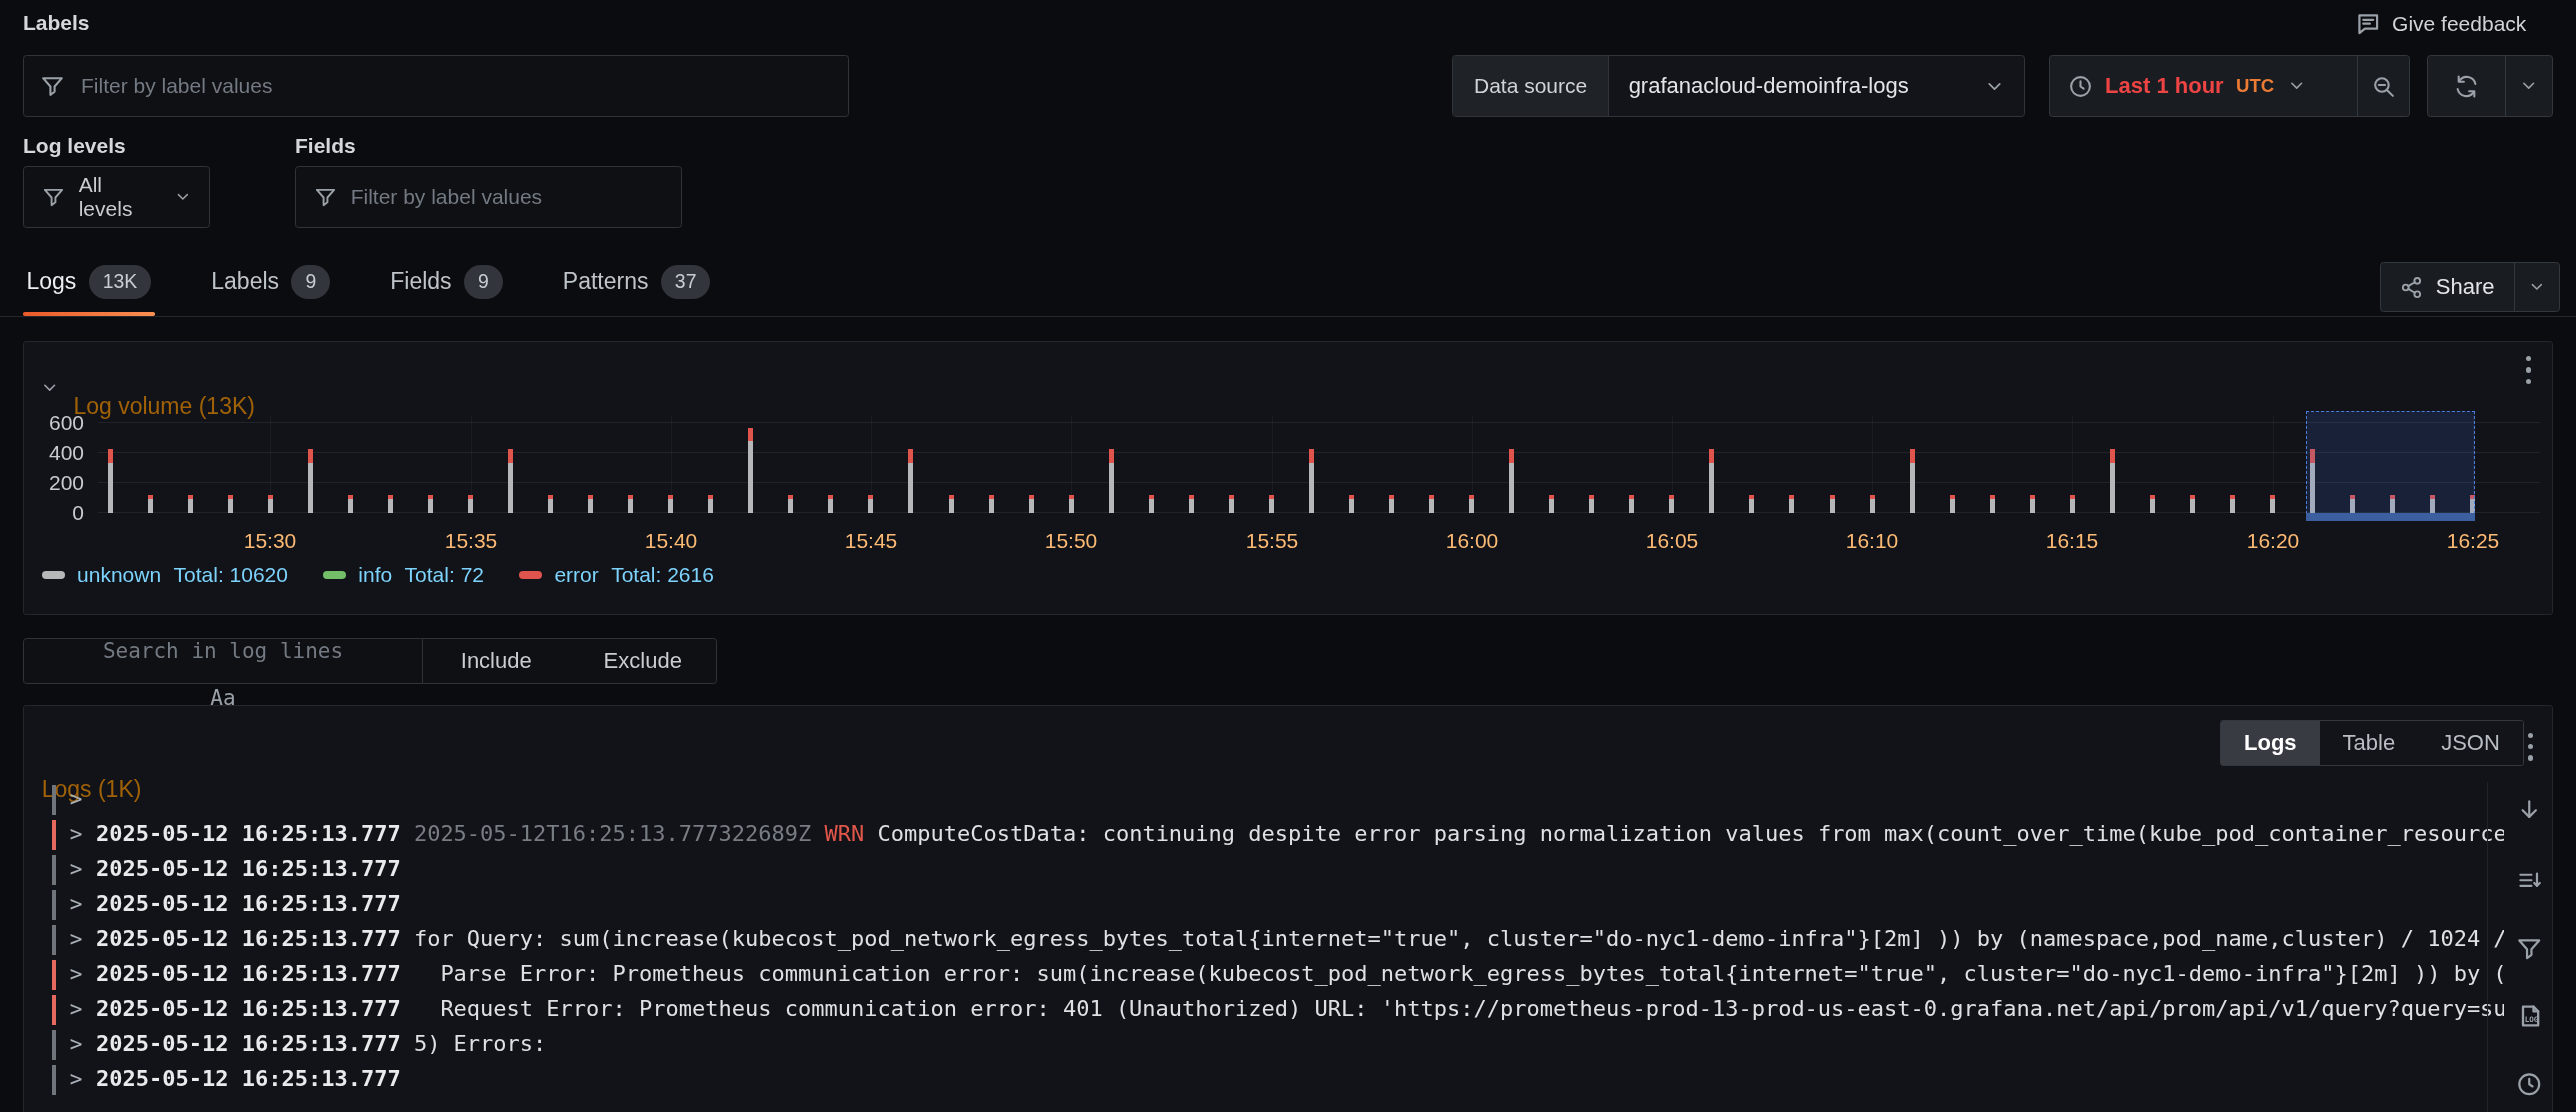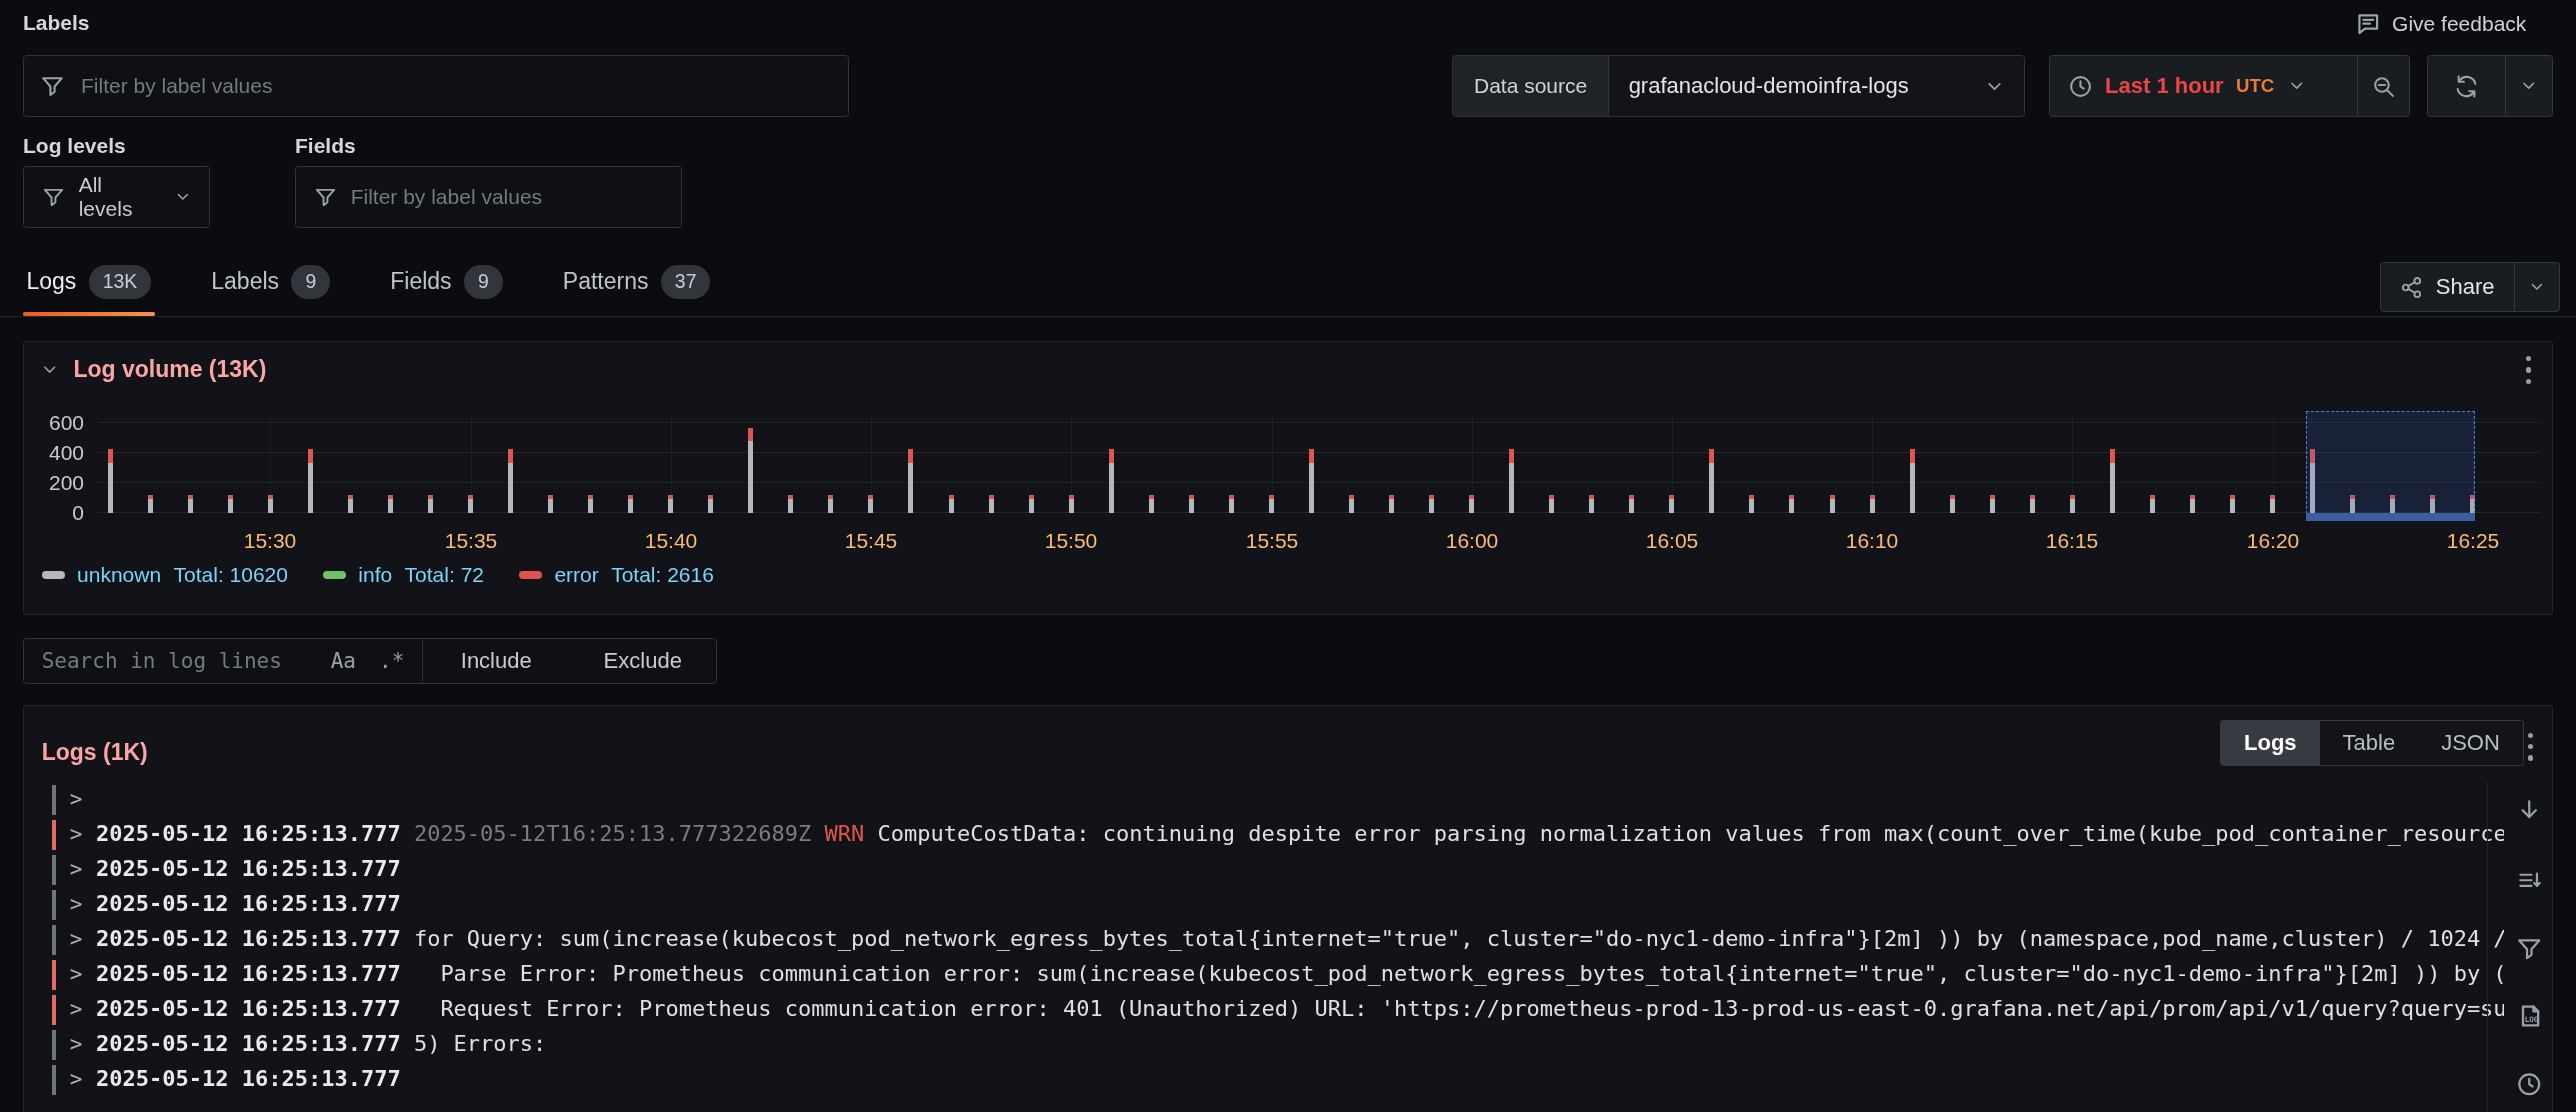--- a/index.html
+++ b/index.html
@@ -27,21 +27,21 @@
   
   .tab { display:flex; align-items:center; gap:12.4px; padding:0 3.5px 17.7px 3.5px; position:relative; cursor:pointer; }
   .tab .tlabel { font-size:23px; color:#bfc4ca; }
   .tab.active .tlabel { color:#eceef0; }
   .tab .badge { background:#32363c; color:#c9ccd1; border-radius:19.4px; font-size:19.4px; padding:5.3px 14px; }
   .tab.active::after { content:""; position:absolute; left:0; right:0; bottom:0; height:4.4px; border-radius:1.8px;
       background:linear-gradient(90deg,#ea5a2a,#fa9052); }
 
   
   .panel { position:absolute; border:0.9px solid #23262c; border-radius:2.7px; background:#111318; }
-  .panel-title { font-size:23px; font-weight:700; color:#fca5a5; }
+  .panel-title { font-size:23px; font-weight:400; color:#a16207;margin-top:37px; }
   .kebab { width:7px; display:flex; flex-direction:column; gap:6.2px; cursor:pointer; }
   .kebab i { width:5.3px; height:5.3px; border-radius:50%; background:#9aa0a7; }
 
   
   #plot { position:absolute; left:74px; top:74px; width:2442px; height:97px; }
   .hgrid { position:absolute; left:0; right:0; height:0.9px; background:rgba(204,204,220,0.09); }
   .vgrid { position:absolute; top:0; bottom:0; width:0.9px; background:rgba(204,204,220,0.06); }
   .ylab { position:absolute; width:50px; text-align:right; font-size:21px; color:#c8ccd1; }
   .xlab { position:absolute; font-size:21px; color:#fdba74; transform:translateX(-50%); }
   .bar { position:absolute; bottom:0; width:5.3px; }
@@ -505,21 +505,21 @@
       <span class="lg-text">Total: 72</span>
     </span>
     <span class="lg-item">
       <span class="lg-swatch" style="background: rgb(224, 84, 78);"></span>
       <span class="lg-text">error</span>
       <span class="lg-text">Total: 2616</span>
     </span>
   </div>
 </div>
 
-<div class="abs box" style="left:23px; top:638px; width:400px; height:46px; padding:0 17.7px; gap:23px; border-radius:3.5px 0 0 3.5px;">
+<div class="abs box" style="left:23px; top:638px; width:400px; height:46px; padding:0 17.7px; gap:23px; border-radius:3.5px 0 0 3.5px;flex-direction:column;">
   <span class="placeholder mono" style="flex:1; font-size:21px;">Search in log lines</span>
   <span class="mono" style="font-size:21px; color:#9aa0a8; cursor:pointer;">Aa</span>
   <span class="mono" style="font-size:21px; color:#9aa0a8; cursor:pointer;">.*</span>
 </div>
 <div class="abs box" style="left:422px; top:638px; width:295px; height:46px; padding:0; border-radius:0 3.5px 3.5px 0;">
   <span style="flex:1; text-align:center; font-size:22px; color:#c9ccd1; cursor:pointer;">Include</span>
   <span style="flex:1; text-align:center; font-size:22px; color:#c9ccd1; cursor:pointer;">Exclude</span>
 </div>
 
 <div class="panel" style="left:23px; top:705px; width:2530px; height:415px;">

